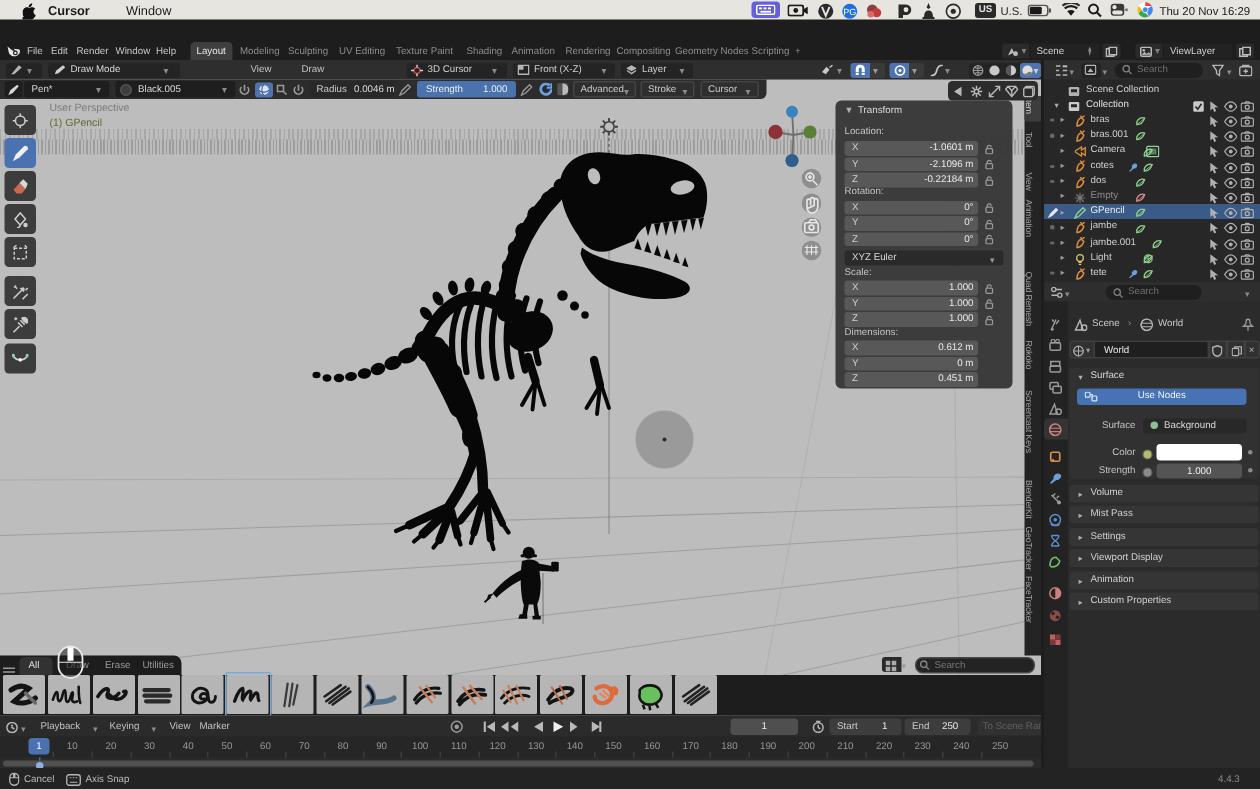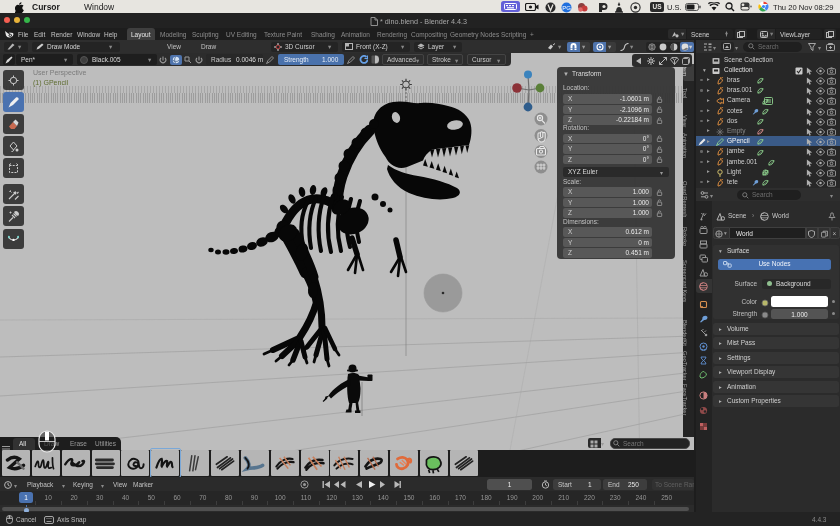--- a/index.html
+++ b/index.html
@@ -84,33 +84,23 @@
       </svg>
     <svg class="abs" style="left:758px;top:1px;" width="11" height="11" viewBox="0 0 24 24">
         <circle cx="12" cy="12" r="11" fill="#fff"></circle>
         <path d="M12 1 a11 11 0 0 1 9.5 5.5 H12 Z" fill="#ea4335"></path>
         <path d="M21.5 6.5 a11 11 0 0 1 -4 15 L12.5 12 Z" fill="#4285f4"></path>
         <path d="M17.5 21.5 a11 11 0 0 1 -15.4 -4 L7 12 Z" fill="#34a853"></path>
         <path d="M2 17.5 a11 11 0 0 1 0.5 -11 L7.5 12 Z" fill="#fbbc05"></path>
         <circle cx="12" cy="12" r="4.5" fill="#fff"></circle>
         <circle cx="12" cy="12" r="3.5" fill="#4285f4"></circle>
       </svg>
-    <div class="abs" style="left:773px;top:2.5px;font-size:7.6px;">Thu 20 Nov 08:29</div>
+    <div class="abs" style="left:773px;top:2.5px;font-size:7.6px;">Thu 20 Nov 16:29</div>
   </div>
 
-  <div class="abs" id="titlebar" style="left:0;top:13px;width:840px;height:15px;background:#222222;">
-    <div class="abs" style="left:4px;top:3.8px;width:6px;height:6px;border-radius:50%;background:#f55f52;"></div>
-    <div class="abs" style="left:14px;top:3.8px;width:6px;height:6px;border-radius:50%;background:#e8b33a;"></div>
-    <div class="abs" style="left:24px;top:3.8px;width:6px;height:6px;border-radius:50%;background:#35b64a;"></div>
-    <svg class="abs" style="left:370px;top:3.5px;" width="8" height="9" viewBox="0 0 8 9">
-        <path d="M1 0.5 h4 l2.5 2.5 v5.5 h-6.5 Z" fill="none" stroke="#909090" stroke-width="1"></path>
-        <path d="M5 0.5 v2.5 h2.5" fill="none" stroke="#909090" stroke-width="1"></path>
-      </svg>
-    <div class="abs" style="left:380px;top:4px;font-size:7.2px;color:#a8a8a8;">* dino.blend - Blender 4.4.3</div>
-  </div>
 
   <div class="abs" id="topbar" style="left:0;top:28px;width:840px;height:12px;background:#1d1d1d;">
     <svg class="abs" style="left:4px;top:1.5px;" width="10" height="9" viewBox="0 0 20 16">
         <path d="M2 1 l7 5.5 l4 0 l-3 -2.5 l8 1 a7 6 0 1 1 -14 5 Z" fill="#e8e8e8"></path>
         <circle cx="12.5" cy="9.5" r="3.2" fill="#1d1d1d"></circle>
         <circle cx="12.5" cy="9.5" r="1.6" fill="#e8e8e8"></circle>
       </svg>
     <div class="abs txt" style="left:18px;top:2.5px;color:#c6c6c6;">File</div>
     <div class="abs txt" style="left:34px;top:2.5px;color:#c6c6c6;">Edit</div>
     <div class="abs txt" style="left:51px;top:2.5px;color:#c6c6c6;">Render</div>

